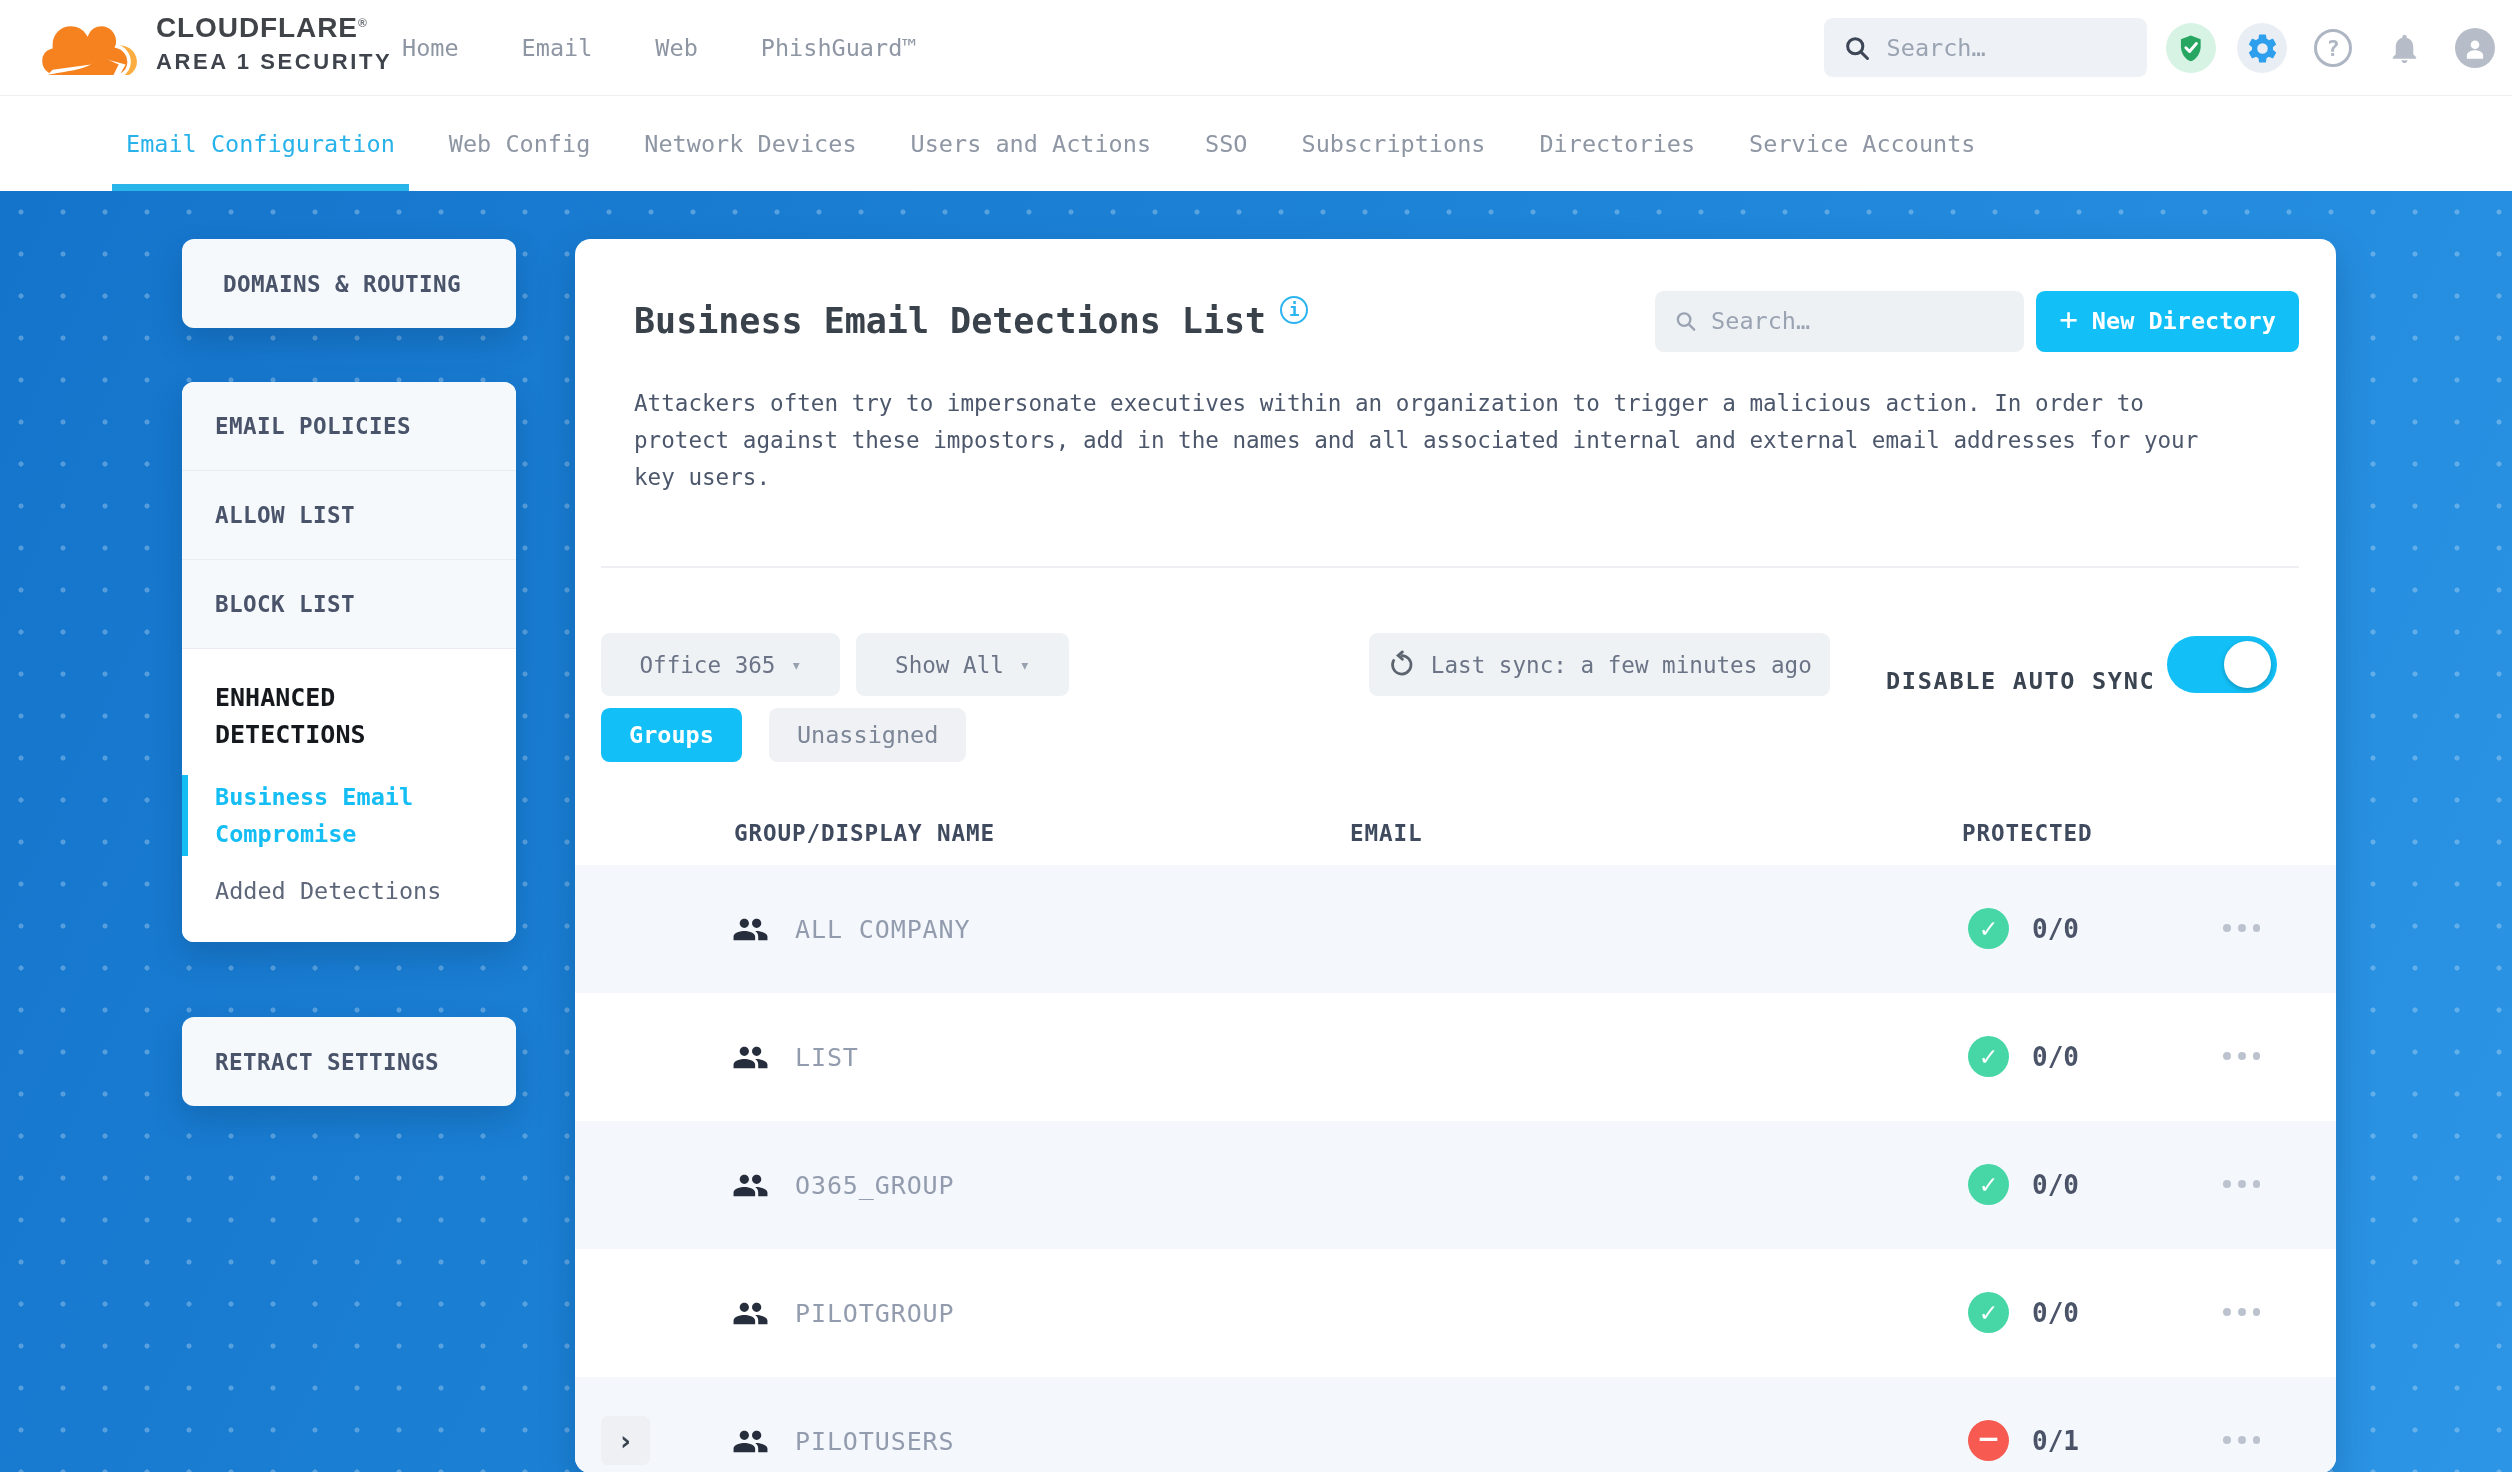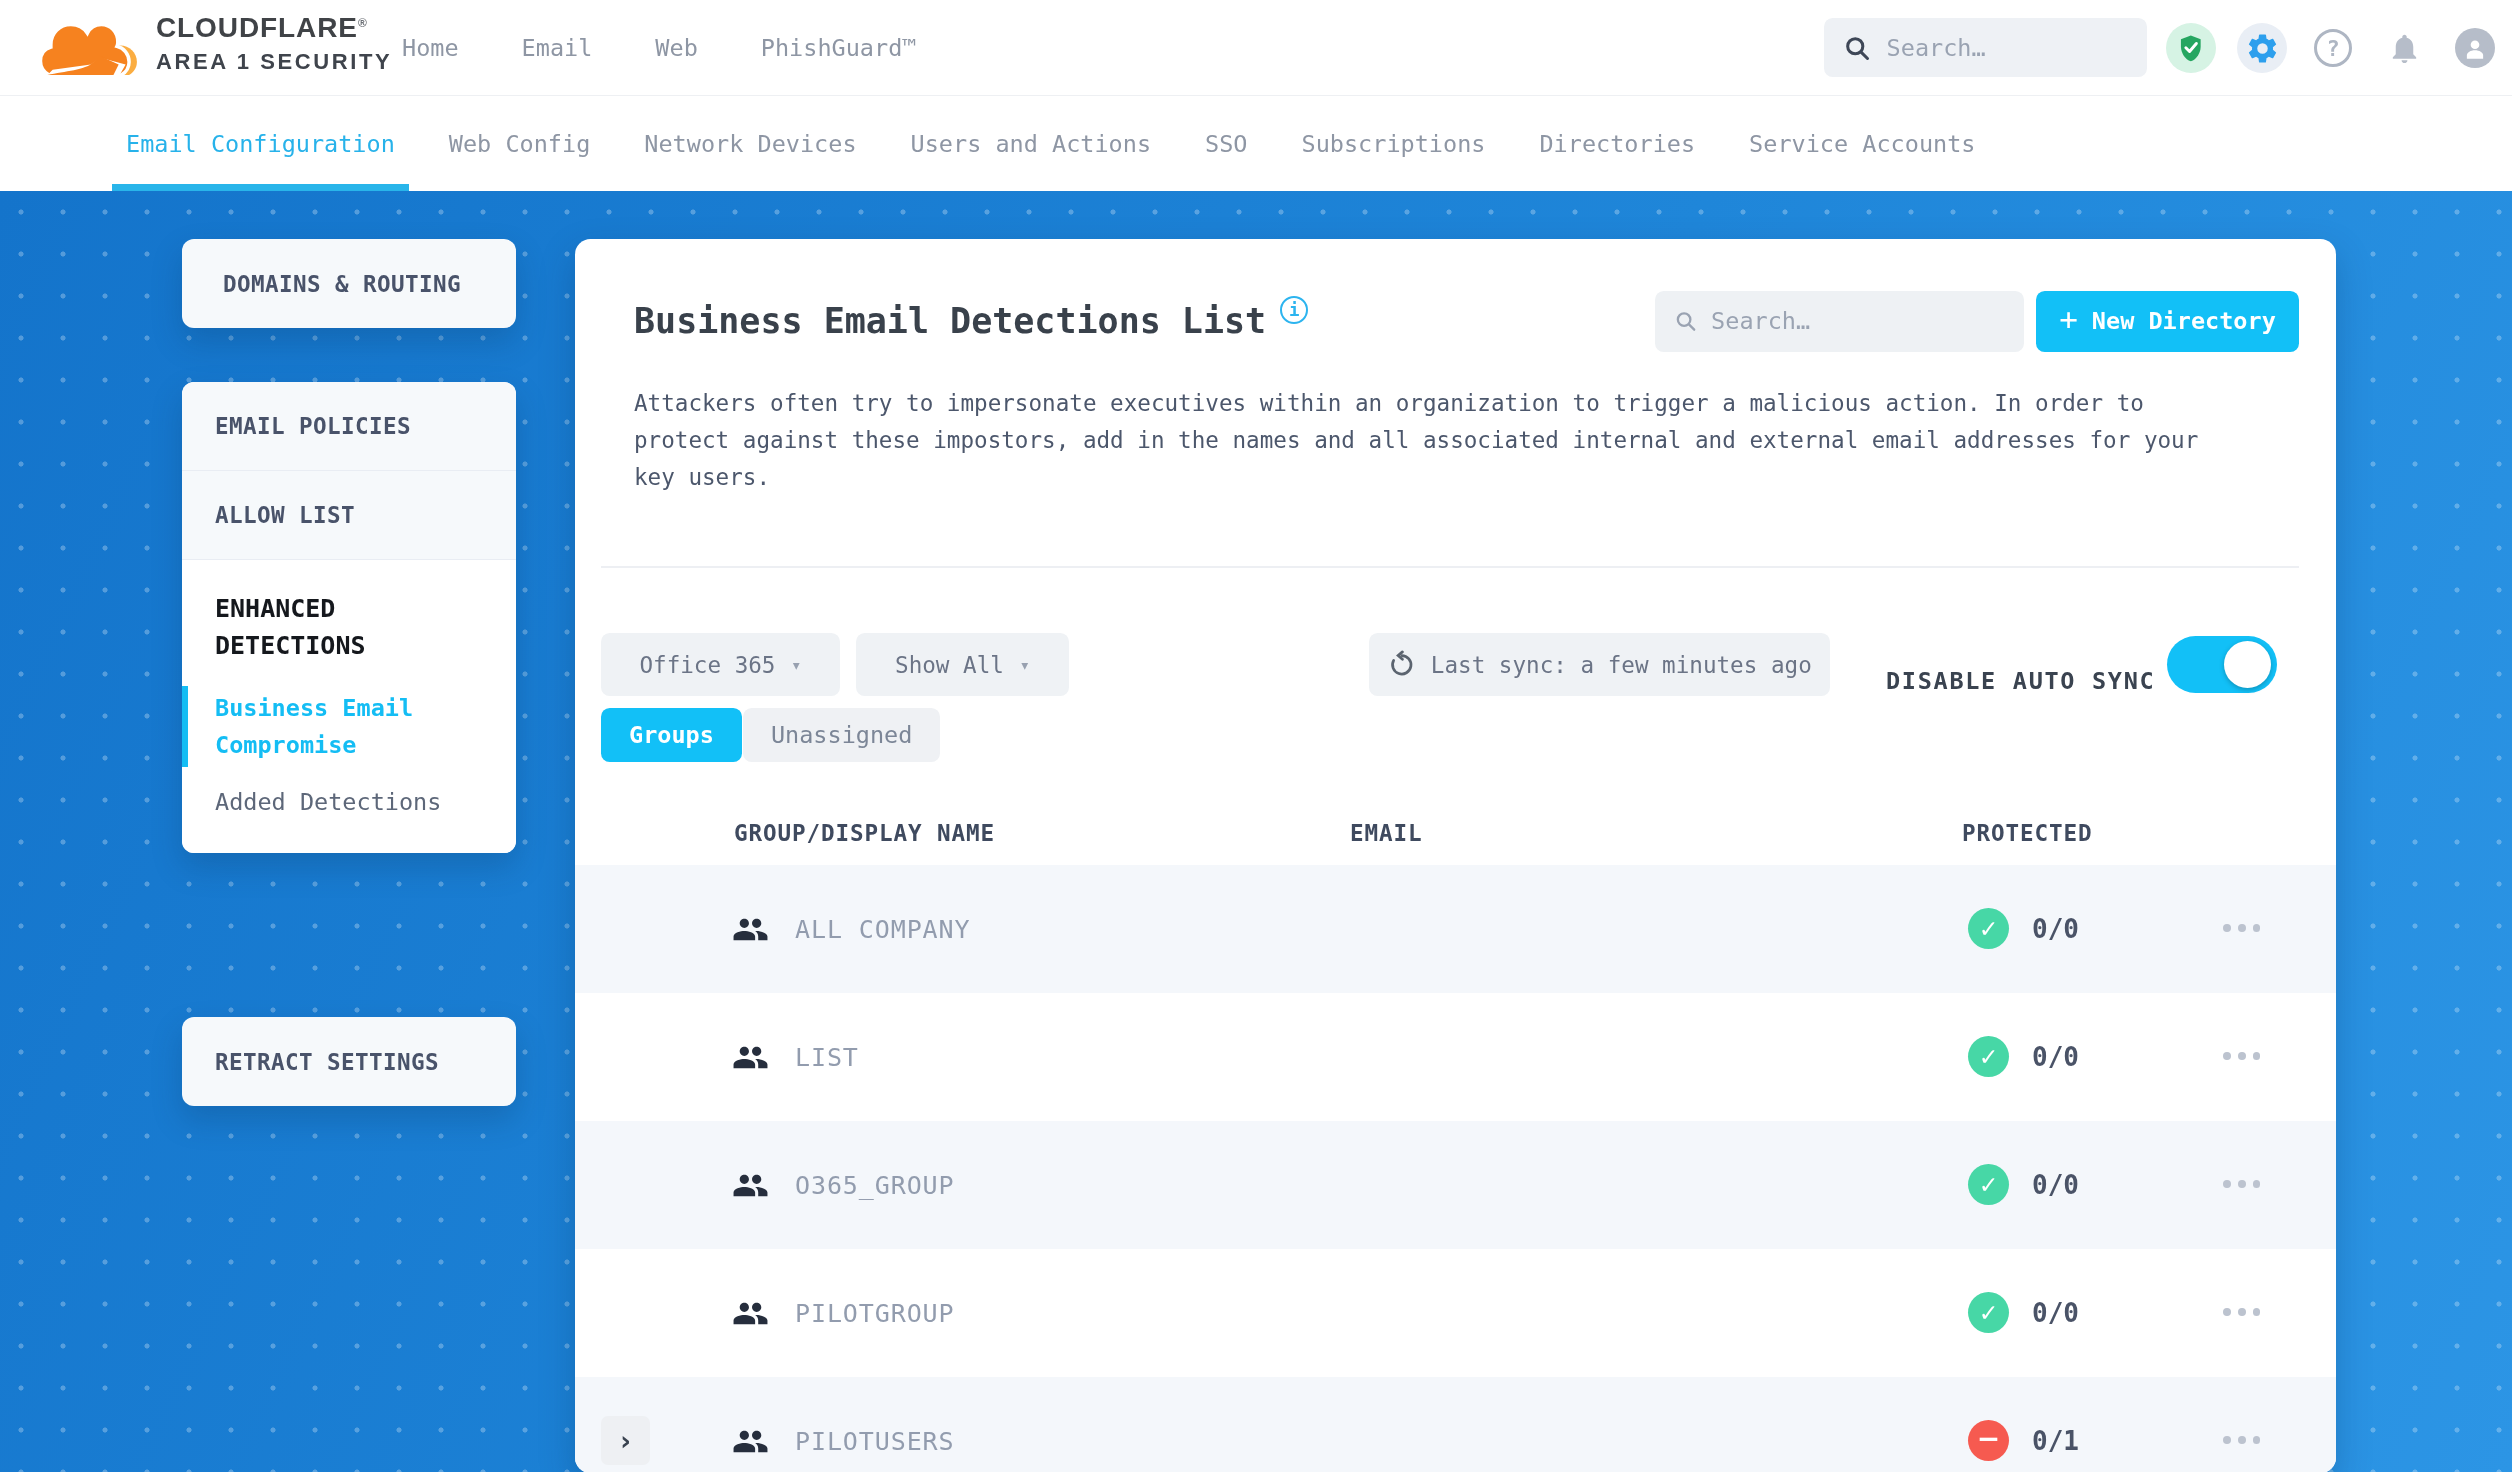--- a/index.html
+++ b/index.html
@@ -96,21 +96,21 @@
   .autosync-label { position:absolute; left:1311px; top:16px; height:63px; display:flex; align-items:center;
     font-size:23.5px; font-weight:700; letter-spacing:1.7px; color:#3a4350; }
   .toggle { position:absolute; left:1592px; top:2.6px; width:110px; height:57px; border-radius:29px;
     background:#c7ccd4; cursor:pointer; }
   .toggle.on { background:#12c0f7; }
   .toggle .knob { position:absolute; top:5.2px; left:6px; width:47px; height:47px; border-radius:50%;
     background:#fff; box-shadow:0 1.7px 5.2px rgba(0,0,0,0.25); transition:left .1s; }
   .toggle.on .knob { left:57px; }
 
   
-  .view-tabs { position:absolute; top:469px; left:26px; display:flex; gap:1px; }
+  .view-tabs { position:absolute; top:469px; left:26px; display:flex; gap:27px; }
   .vtab { height:54px; border-radius:8.7px; display:flex; align-items:center; justify-content:center;
     padding:0 28px; font-size:23.5px; cursor:pointer; white-space:nowrap; }
   .vtab.active { background:#12c0f7; color:#fff; font-weight:700; }
   .vtab.plain { background:#eff1f4; color:#7c8697; }
 
   
   .thead { position:absolute; top:581px; left:0; right:0; height:38px; }
   .th { position:absolute; font-size:22.6px; font-weight:700; letter-spacing:0.9px; color:#3f4a5f; }
   .th-name { left:159px; } .th-email { left:775px; } .th-prot { left:1387px; }
   .rows { position:absolute; top:626px; left:0; right:0; bottom:0; }
@@ -217,20 +217,21 @@
   <div class="canvas">
 
     <aside>
       <div class="side-card card-domains">
         <div class="side-single">DOMAINS &amp; ROUTING</div>
       </div>
 
       <div class="side-card card-policies">
         <div class="side-sec">EMAIL POLICIES</div>
         <div class="side-sec">ALLOW LIST</div>
+        <div class="side-sec">BLOCK LIST</div>
         <div class="side-enhanced">
           <div class="enh-title">ENHANCED DETECTIONS</div>
           <div class="enh-active">Business Email Compromise</div>
           <div class="enh-added">Added Detections</div>
         </div>
       </div>
 
       <div class="side-card card-retract">
         <div class="side-single">RETRACT SETTINGS</div>
       </div>

